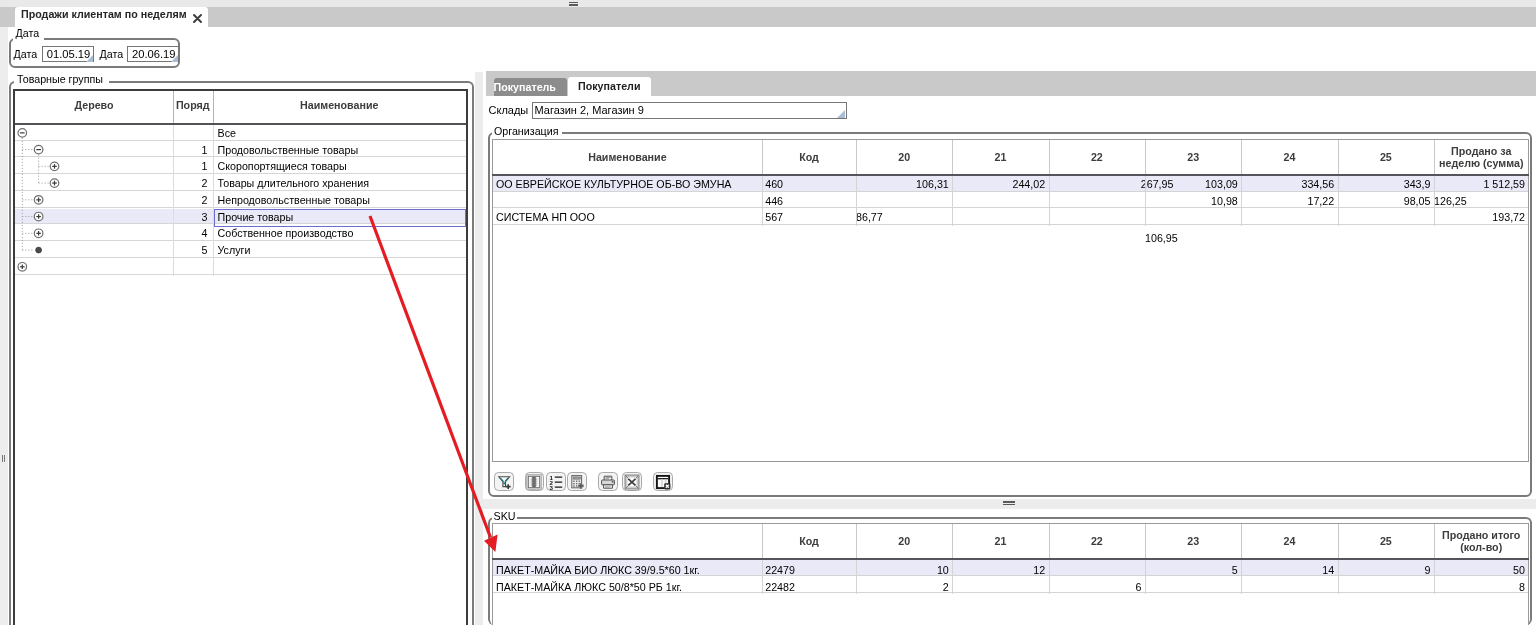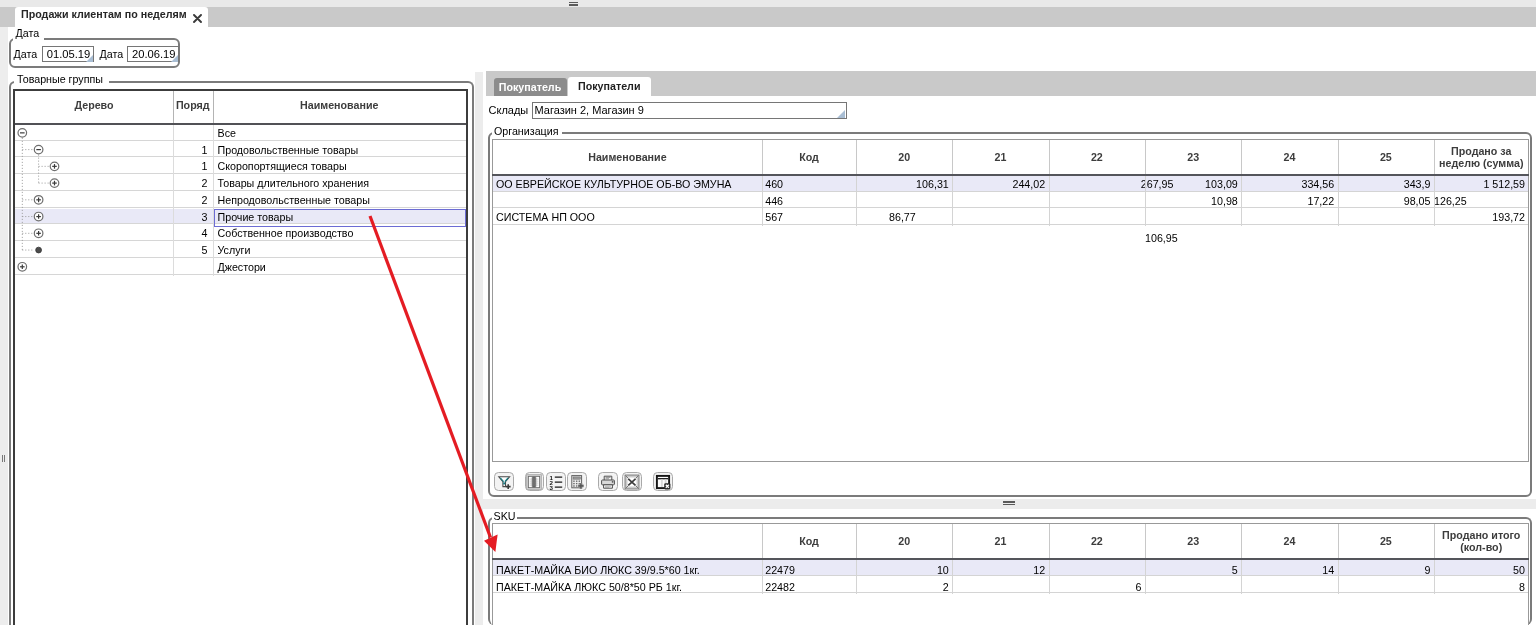--- a/index.html
+++ b/index.html
@@ -51,21 +51,20 @@
     <div style="position:absolute;left:15px;top:208.7px;width:451px;height:15.739999999999998px;background:#e9e9f7;border-bottom:1px solid #d6d6d6;"></div>
     <div style="position:absolute;left:173px;top:208.7px;width:34.5px;height:15.739999999999998px;line-height:17.74px;text-align:right;">3</div>
     <div style="position:absolute;left:217.5px;top:208.7px;width:246px;height:15.739999999999998px;line-height:17.74px;">Прочие товары</div>
     <div style="position:absolute;left:15px;top:225.44px;width:451px;height:15.739999999999998px;background:#fff;border-bottom:1px solid #d6d6d6;"></div>
     <div style="position:absolute;left:173px;top:225.44px;width:34.5px;height:15.739999999999998px;line-height:17.74px;text-align:right;">4</div>
     <div style="position:absolute;left:217.5px;top:225.44px;width:246px;height:15.739999999999998px;line-height:17.74px;">Собственное производство</div>
     <div style="position:absolute;left:15px;top:242.18px;width:451px;height:15.739999999999998px;background:#fff;border-bottom:1px solid #d6d6d6;"></div>
     <div style="position:absolute;left:173px;top:242.18px;width:34.5px;height:15.739999999999998px;line-height:17.74px;text-align:right;">5</div>
     <div style="position:absolute;left:217.5px;top:242.18px;width:246px;height:15.739999999999998px;line-height:17.74px;">Услуги</div>
     <div style="position:absolute;left:15px;top:258.91999999999996px;width:451px;height:15.739999999999998px;background:#fff;border-bottom:1px solid #d6d6d6;"></div>
-    <div style="position:absolute;left:217.5px;top:258.91999999999996px;width:246px;height:15.739999999999998px;line-height:17.74px;">Джестори</div>
     <div style="position:absolute;left:173px;top:125.0px;width:1px;height:150.65999999999997px;background:#dcdcdc;"></div>
     <div style="position:absolute;left:212.5px;top:125.0px;width:1px;height:150.65999999999997px;background:#dcdcdc;"></div>
     <div style="position:absolute;left:213.5px;top:209.1px;width:252.5px;height:17.6px;border:1.6px solid #6c6cd4;box-sizing:border-box;background:transparent;"></div>
     <svg style="position:absolute;left:0;top:0;" width="70" height="280" viewBox="0 0 70 280">
       <line x1="22.3" y1="137.87" x2="22.3" y2="250.05" stroke="#9a9a9a" stroke-width="1" stroke-dasharray="1 2"></line>
       <line x1="22.3" y1="149.61" x2="33.6" y2="149.61" stroke="#9a9a9a" stroke-width="1" stroke-dasharray="1 2"></line>
       <line x1="22.3" y1="199.82999999999998" x2="33.6" y2="199.82999999999998" stroke="#9a9a9a" stroke-width="1" stroke-dasharray="1 2"></line>
       <line x1="22.3" y1="216.57" x2="33.6" y2="216.57" stroke="#9a9a9a" stroke-width="1" stroke-dasharray="1 2"></line>
       <line x1="22.3" y1="233.31" x2="33.6" y2="233.31" stroke="#9a9a9a" stroke-width="1" stroke-dasharray="1 2"></line>
       <line x1="22.3" y1="250.05" x2="33.6" y2="250.05" stroke="#9a9a9a" stroke-width="1" stroke-dasharray="1 2"></line>
@@ -95,21 +94,21 @@
       <circle cx="22.3" cy="266.78999999999996" r="4.3" fill="#fff" stroke="#6e6e6e" stroke-width="1.2"></circle>
       <line x1="20.0" y1="266.78999999999996" x2="24.6" y2="266.78999999999996" stroke="#3a3a3a" stroke-width="1.2"></line>
       <line x1="22.3" y1="264.48999999999995" x2="22.3" y2="269.09" stroke="#3a3a3a" stroke-width="1.2"></line>
     </svg>
     <div style="position:absolute;left:474.5px;top:72px;width:8.5px;height:553px;background:#ececec;"></div>
     <div style="position:absolute;left:483px;top:498.5px;width:1053px;height:10px;background:#ececec;"></div>
     <div style="position:absolute;left:1002.5px;top:501.2px;width:12px;height:1.4px;background:#5a5a5a;"></div>
     <div style="position:absolute;left:1002.5px;top:503.7px;width:12px;height:1.4px;background:#5a5a5a;"></div>
     <div style="position:absolute;left:485.5px;top:70.5px;width:1050.5px;height:25px;background:#c9c9c9;"></div>
     <div style="position:absolute;left:493.5px;top:77.5px;width:73px;height:18px;background:#8c8c8c;border-radius:3px 3px 0 0;"></div>
-    <div style="position:absolute;left:493.5px;top:77.5px;width:73px;height:19px;line-height:18px;text-align:center;color:#fff;font-weight:bold;">Покупатель</div>
+    <div style="position:absolute;left:493.5px;top:77.5px;width:73px;height:19px;line-height:18px;text-align:left;color:#fff;font-weight:bold;">Покупатель</div>
     <div style="position:absolute;left:567.5px;top:77px;width:83.5px;height:18.5px;background:#fff;border-radius:3px 3px 0 0;"></div>
     <div style="position:absolute;left:567.5px;top:77px;width:83.5px;height:18.5px;line-height:18.5px;text-align:center;color:#1f1f1f;font-weight:bold;">Покупатели</div>
     <div style="position:absolute;left:488.5px;top:104.3px;width:44px;height:13px;line-height:13px;font-size:11px;">Склады</div>
     <div style="position:absolute;left:531.5px;top:102px;width:315px;height:17.3px;border:1px solid #767676;background:#fff;"></div>
     <div style="position:absolute;left:534.5px;top:102px;width:300px;height:17.3px;line-height:16.8px;font-size:11px;">Магазин 2, Магазин 9</div>
     <div style="position:absolute;left:837.0px;top:109.8px;width:0;height:0;border-left:8.5px solid transparent;border-bottom:8.5px solid #a9bed4;"></div>
     <div style="position:absolute;left:487.5px;top:131.5px;width:1044.5px;height:365px;border:2px solid #7b7b7b;border-radius:6px;"></div>
     <div style="position:absolute;left:492px;top:125px;width:70px;height:13px;background:#fff;line-height:13px;padding:0 2px;">Организация</div>
     <div style="position:absolute;left:491.8px;top:139px;width:1037.7px;height:322.6px;border:1px solid #999;background:#fff;"></div>
     <div style="position:absolute;left:762px;top:140px;width:1px;height:34px;background:#c8c8c8;"></div>
@@ -143,21 +142,21 @@
     <div style="position:absolute;left:492.8px;top:192.65px;width:1035.7px;height:15.649999999999999px;background:#fff;border-bottom:1px solid #d4d4d4;"></div>
     <div style="position:absolute;left:496.0px;top:192.65px;width:262.2px;height:15.649999999999999px;line-height:17.65px;white-space:nowrap;overflow:hidden;margin-top:16px;">СОВИТА ООО</div>
     <div style="position:absolute;left:765.2px;top:192.65px;width:87px;height:15.649999999999999px;line-height:17.65px;white-space:nowrap;overflow:hidden;">446</div>
     <div style="position:absolute;left:1145px;top:192.65px;width:92.79999999999995px;height:15.649999999999999px;line-height:17.65px;text-align:right;">10,98</div>
     <div style="position:absolute;left:1241.3px;top:192.65px;width:92.90000000000009px;height:15.649999999999999px;line-height:17.65px;text-align:right;">17,22</div>
     <div style="position:absolute;left:1337.7px;top:192.65px;width:92.79999999999995px;height:15.649999999999999px;line-height:17.65px;text-align:right;">98,05</div>
     <div style="position:absolute;left:1434px;top:192.65px;width:91.0px;height:15.649999999999999px;line-height:17.65px;text-align:left;">126,25</div>
     <div style="position:absolute;left:492.8px;top:209.3px;width:1035.7px;height:15.649999999999999px;background:#fff;border-bottom:1px solid #d4d4d4;"></div>
     <div style="position:absolute;left:496.0px;top:209.3px;width:262.2px;height:15.649999999999999px;line-height:17.65px;white-space:nowrap;overflow:hidden;">СИСТЕМА НП ООО</div>
     <div style="position:absolute;left:765.2px;top:209.3px;width:87px;height:15.649999999999999px;line-height:17.65px;white-space:nowrap;overflow:hidden;">567</div>
-    <div style="position:absolute;left:856px;top:209.3px;width:92.79999999999995px;height:15.649999999999999px;line-height:17.65px;text-align:center;">86,77</div>
+    <div style="position:absolute;left:856px;top:209.3px;width:92.79999999999995px;height:15.649999999999999px;line-height:17.65px;text-align:left;">86,77</div>
     <div style="position:absolute;left:1145px;top:209.3px;width:92.79999999999995px;height:15.649999999999999px;line-height:17.65px;text-align:left;margin-top:21px;">106,95</div>
     <div style="position:absolute;left:1434px;top:209.3px;width:91.0px;height:15.649999999999999px;line-height:17.65px;text-align:right;">193,72</div>
     <div style="position:absolute;left:762px;top:176px;width:1px;height:49.94999999999999px;background:#d4d4d4;"></div>
     <div style="position:absolute;left:856px;top:176px;width:1px;height:49.94999999999999px;background:#d4d4d4;"></div>
     <div style="position:absolute;left:952.3px;top:176px;width:1px;height:49.94999999999999px;background:#d4d4d4;"></div>
     <div style="position:absolute;left:1048.7px;top:176px;width:1px;height:49.94999999999999px;background:#d4d4d4;"></div>
     <div style="position:absolute;left:1145px;top:176px;width:1px;height:49.94999999999999px;background:#d4d4d4;"></div>
     <div style="position:absolute;left:1241.3px;top:176px;width:1px;height:49.94999999999999px;background:#d4d4d4;"></div>
     <div style="position:absolute;left:1337.7px;top:176px;width:1px;height:49.94999999999999px;background:#d4d4d4;"></div>
     <div style="position:absolute;left:1434px;top:176px;width:1px;height:49.94999999999999px;background:#d4d4d4;"></div>

